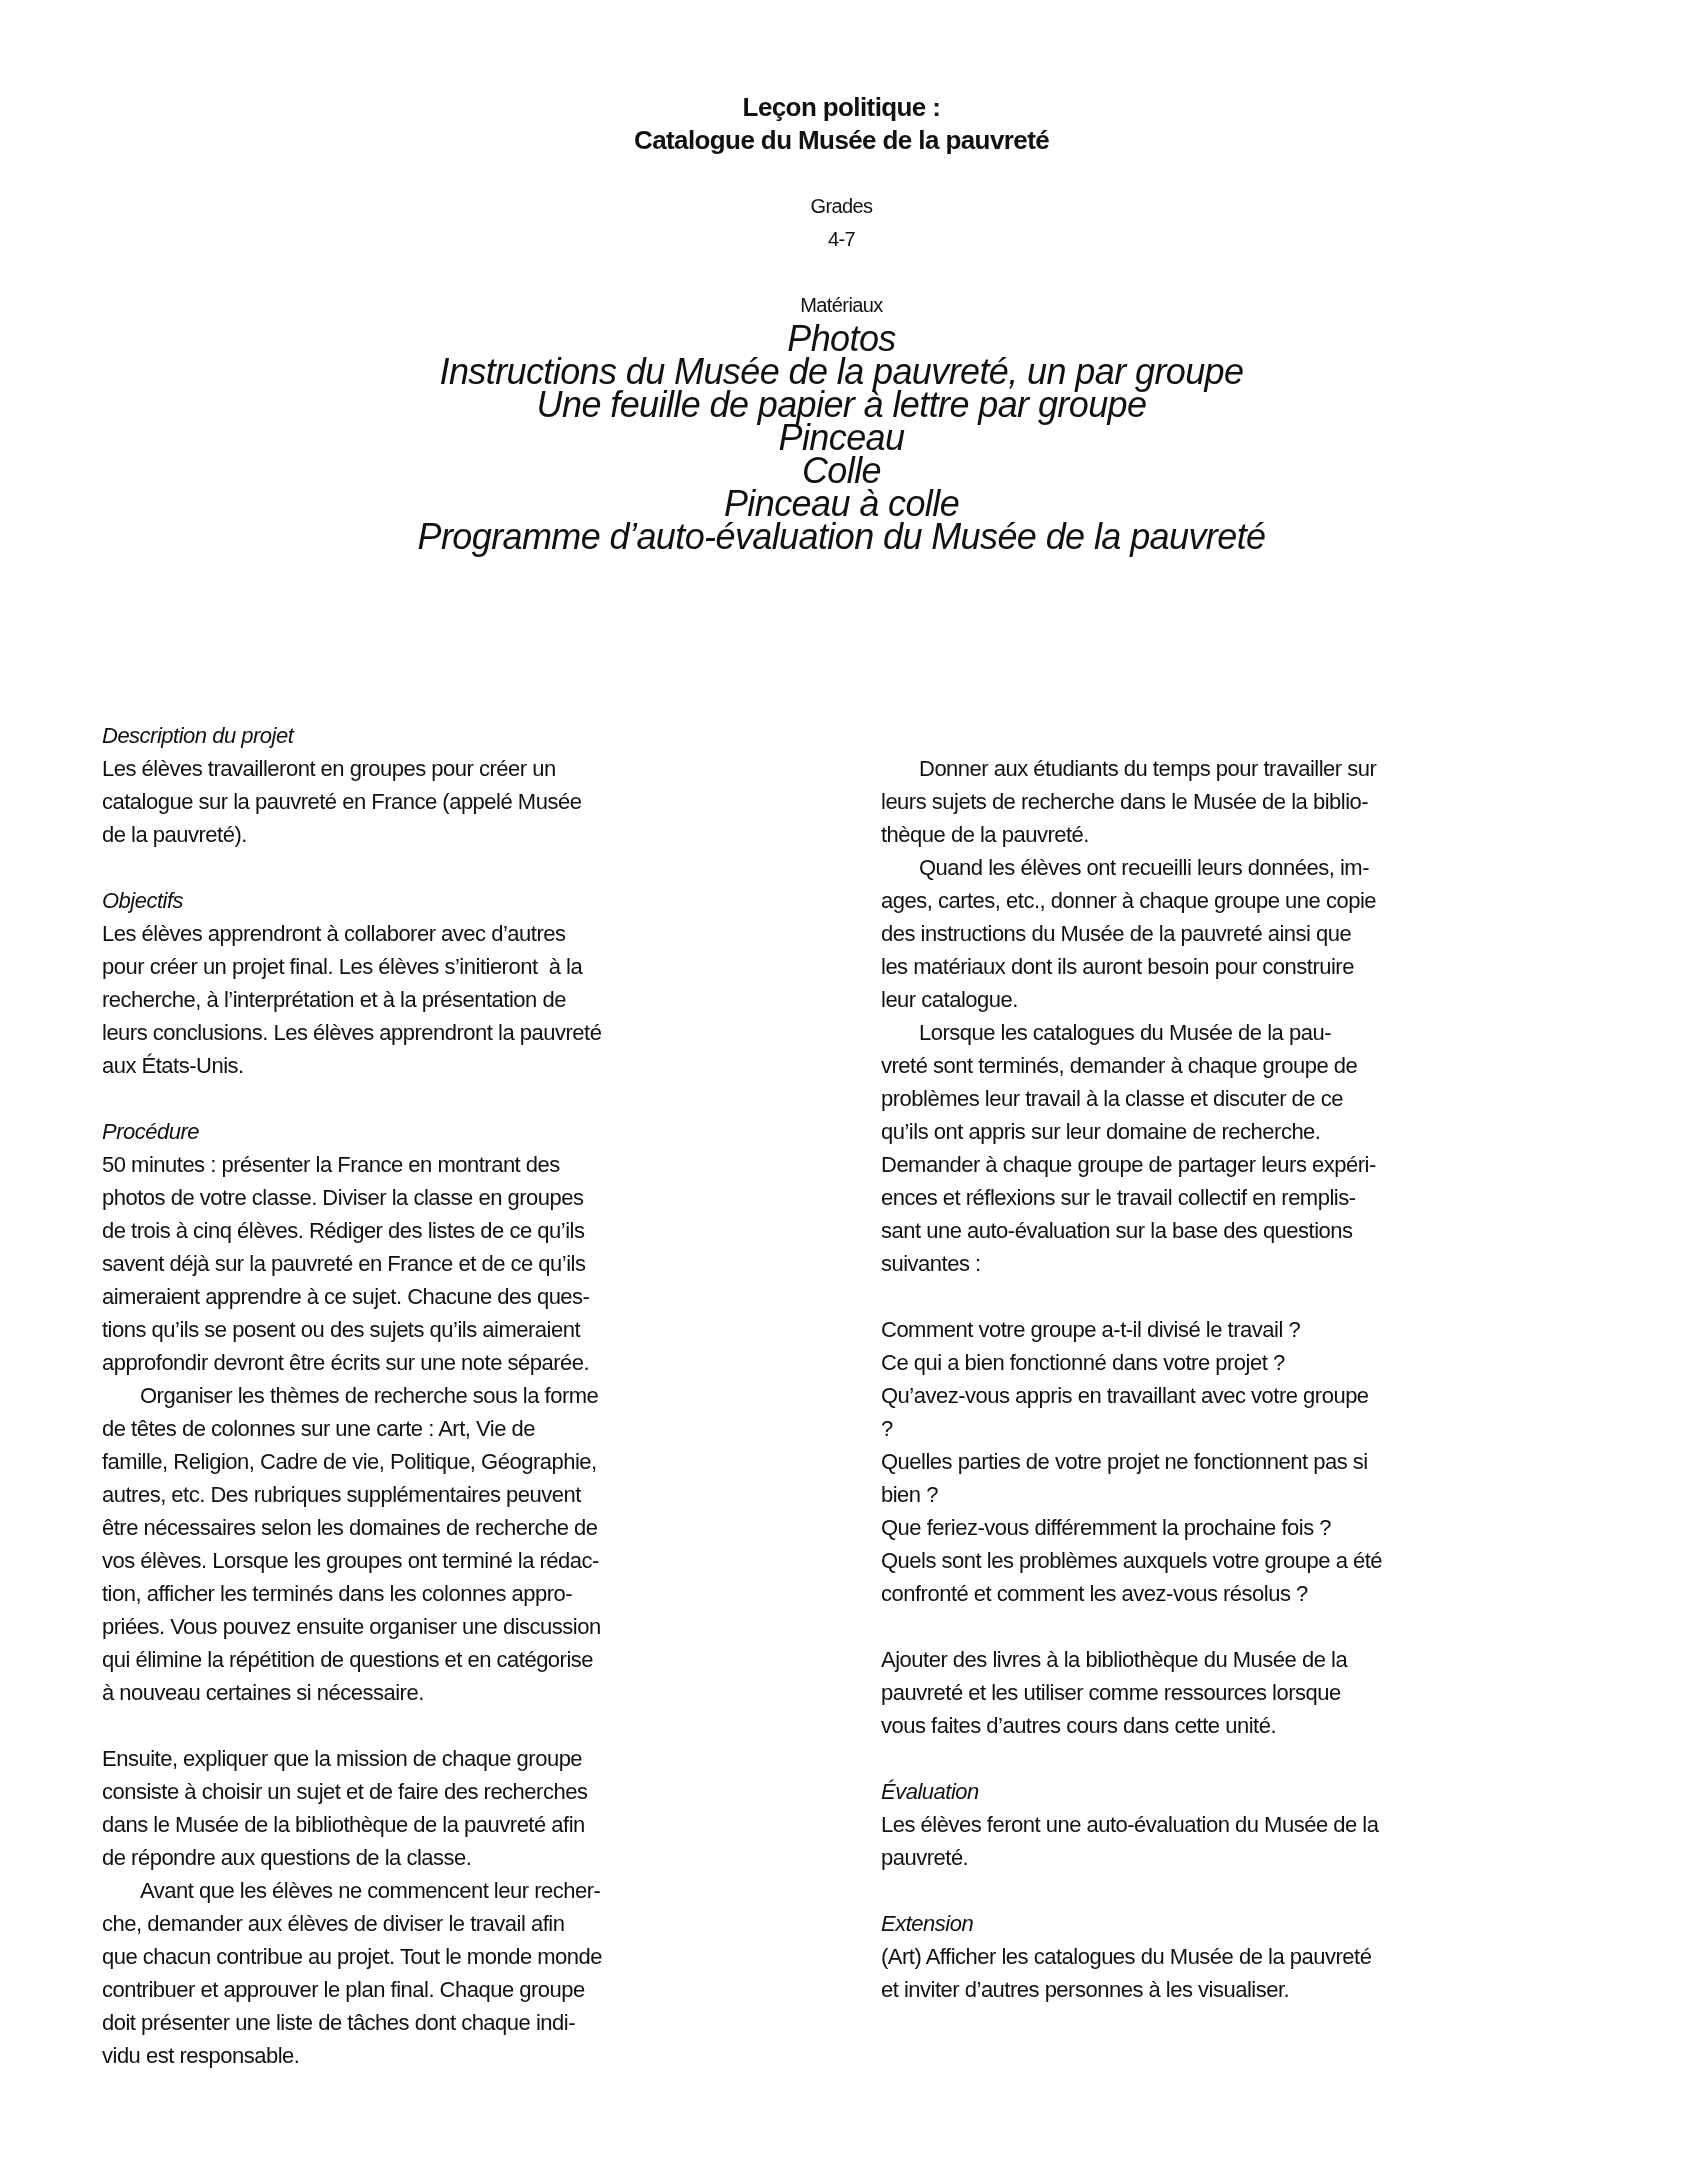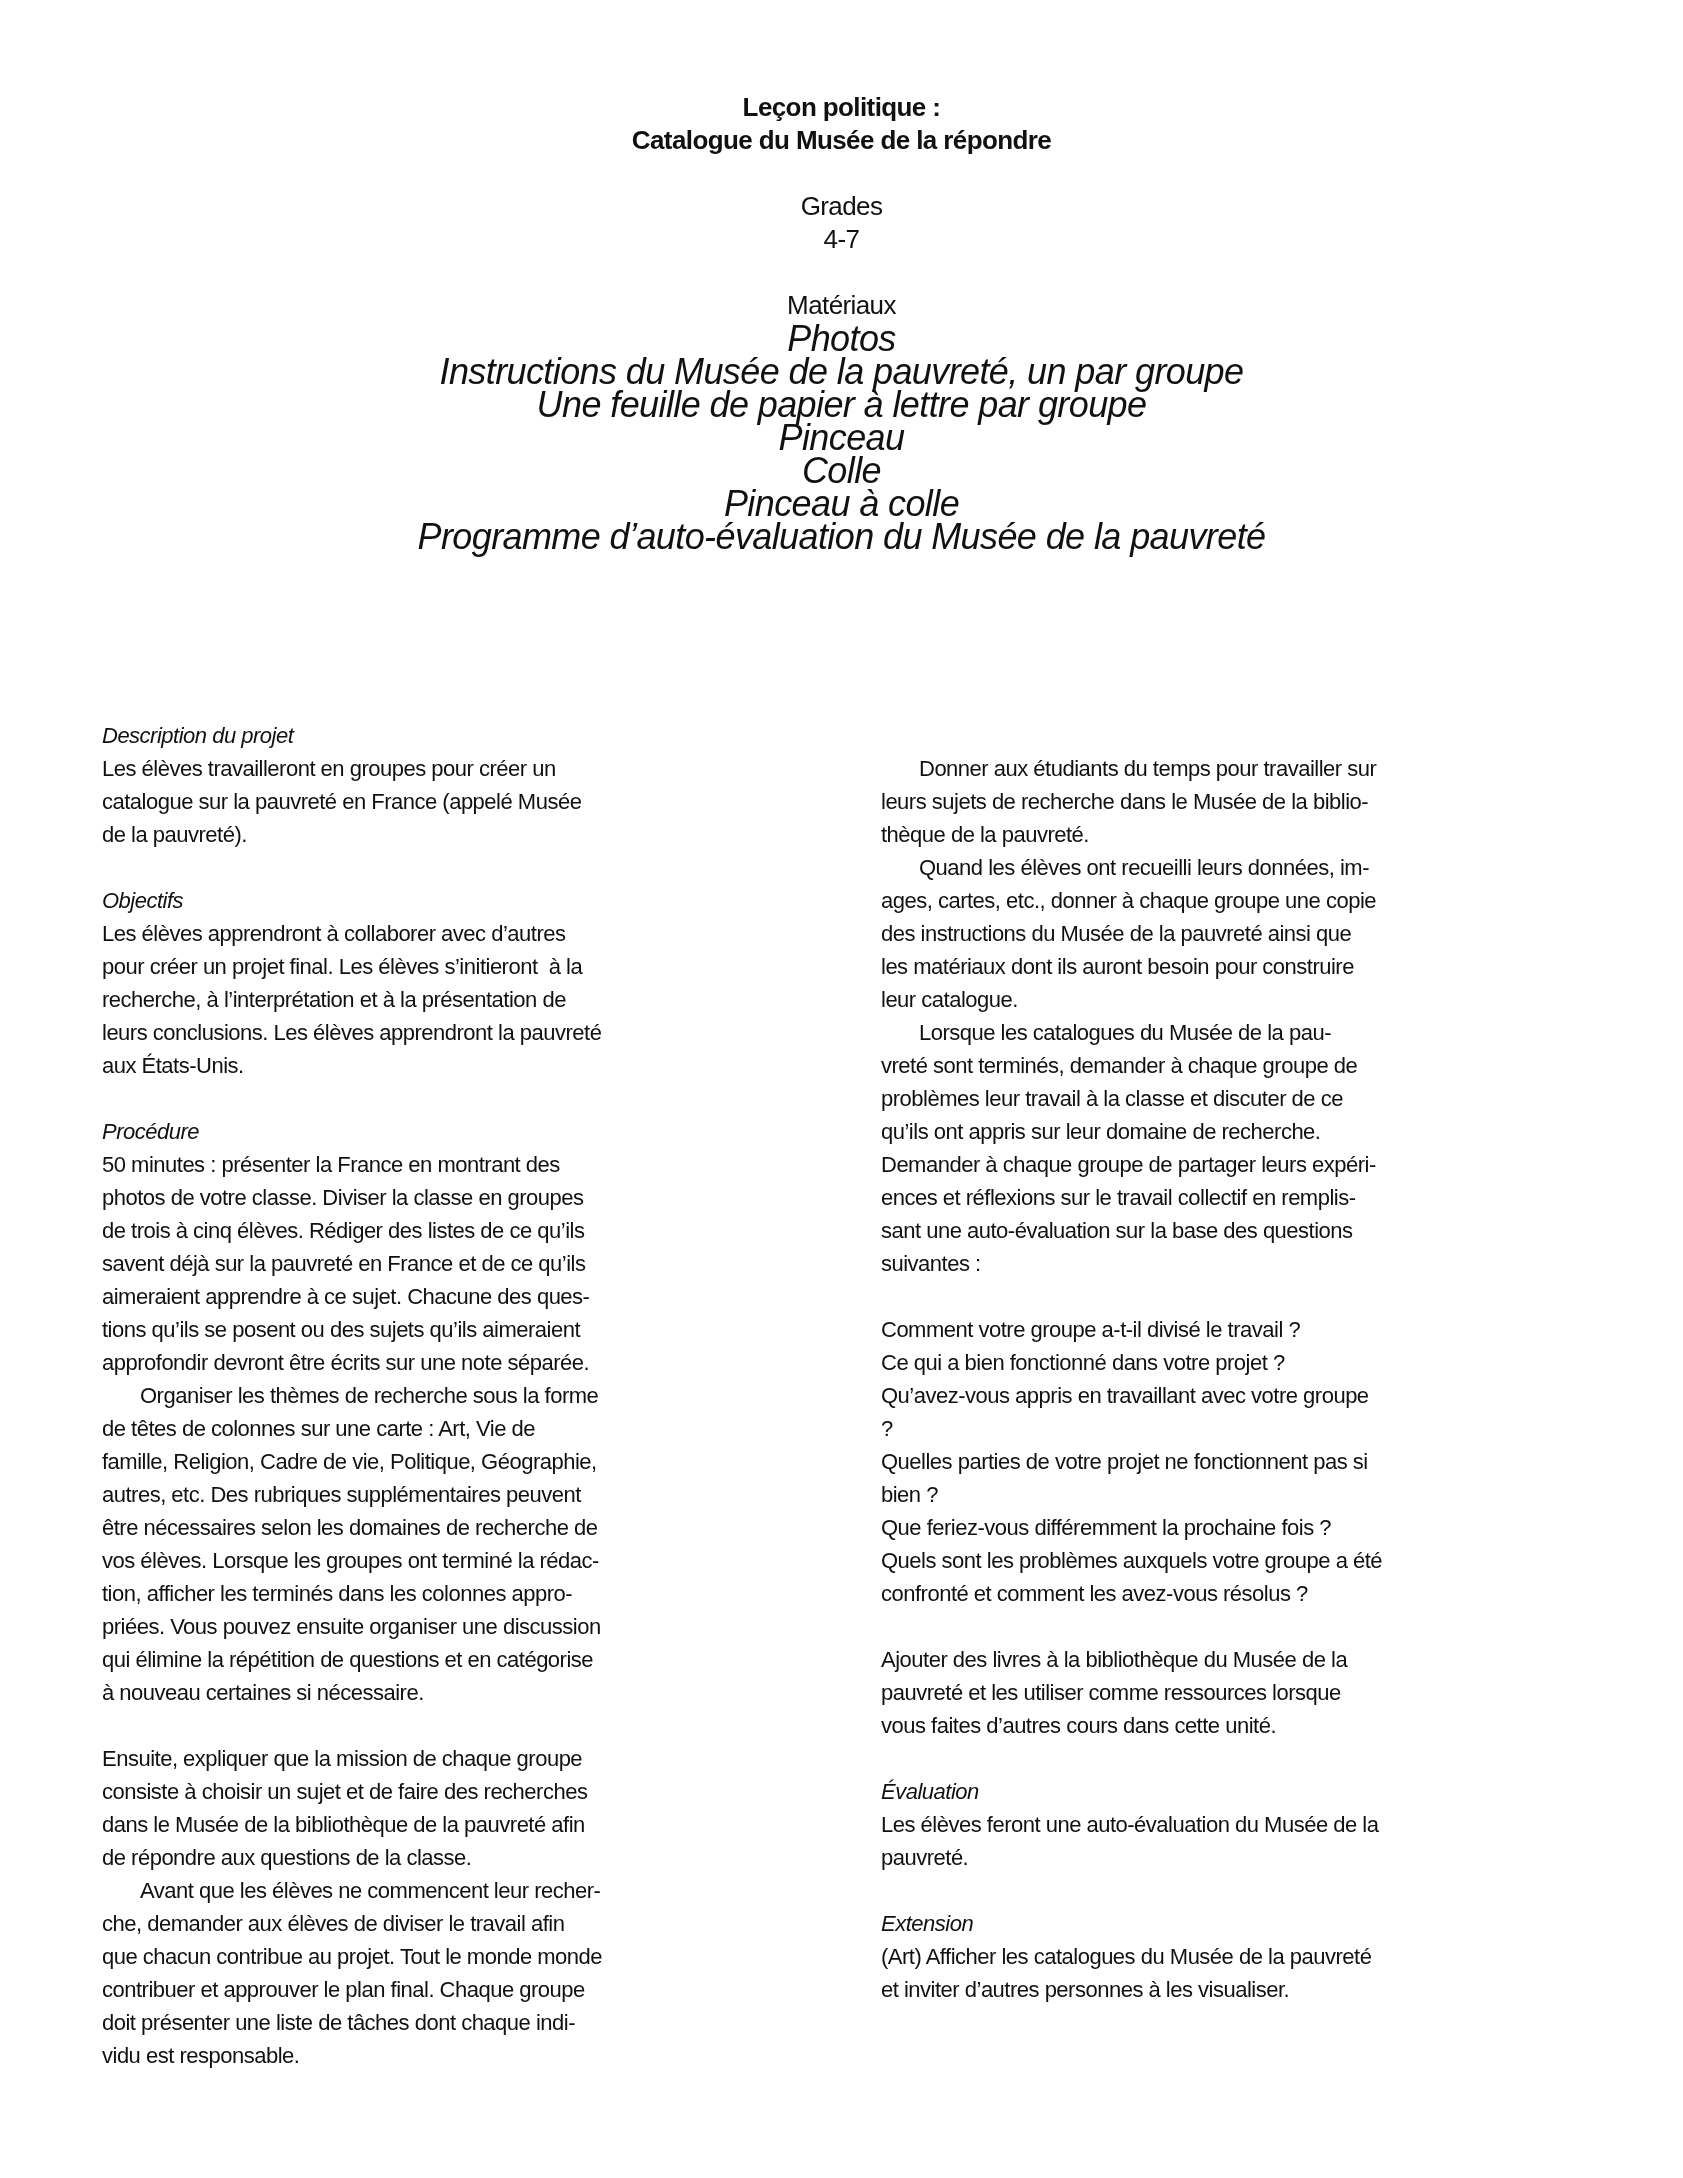--- a/index.html
+++ b/index.html
@@ -1,39 +1,39 @@
 <!DOCTYPE html>
 <html><head>
 <meta charset="utf-8">
 <style>
   html, body { margin: 0; padding: 0; background: #ffffff; }
   body { width: 1683px; height: 2178px; position: relative; overflow: hidden; color: #111; }
   .page { position: absolute; left: 0; top: 0; width: 1683px; height: 2178px; background: #fff; }
   .cond { font-family: "Liberation Sans", sans-serif; }
   .header { position: absolute; left: 0; top: 91px; width: 1683px; text-align: center; }
   .title-line { font-weight: bold; font-size: 26px; line-height: 33px; letter-spacing: -0.6px; }
-  .meta { font-size: 26px; line-height: 33px; letter-spacing: -0.6px; }
+  .meta { font-size: 20px; line-height: 33px; letter-spacing: -0.6px; }
   .meta-gap { height: 33px; }
   .mat-item { font-style: italic; font-size: 36px; line-height: 33px; letter-spacing: -0.6px; }
   .col { position: absolute; width: 713px; font-size: 22px; line-height: 33px; letter-spacing: -0.5px; }
   .col-left { left: 102px; top: 719px; }
   .col-right { left: 881px; top: 752px; }
   .line { white-space: pre; display: block; }
   .indent { padding-left: 38px; }
   .heading { font-style: italic; display: block; white-space: pre; }
   .blank { display: block; height: 33px; }
 </style>
 </head>
 <body>
 
 <div class="page cond">
 
   <div class="header">
     <div class="title-line">Leçon politique :</div>
-    <div class="title-line">Catalogue du Musée de la répondre</div>
+    <div class="title-line">Catalogue du Musée de la pauvreté</div>
     <div class="meta-gap"></div>
     <div class="meta">Grades</div>
     <div class="meta">4-7</div>
     <div class="meta-gap"></div>
     <div class="meta">Matériaux</div>
     <div>
       <div class="mat-item">Photos</div>
       <div class="mat-item">Instructions du Musée de la pauvreté, un par groupe</div>
       <div class="mat-item">Une feuille de papier à lettre par groupe</div>
       <div class="mat-item">Pinceau</div>

